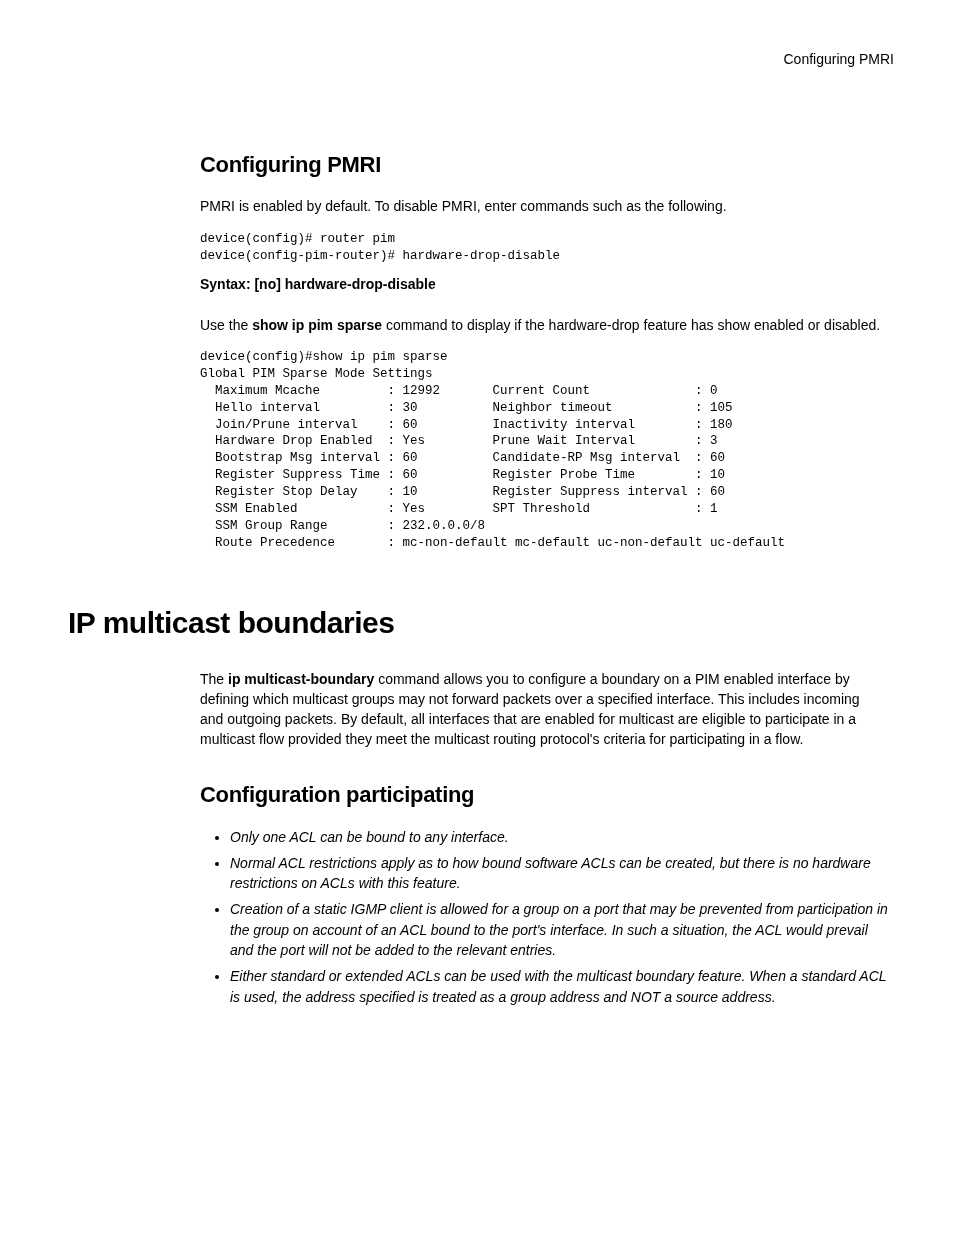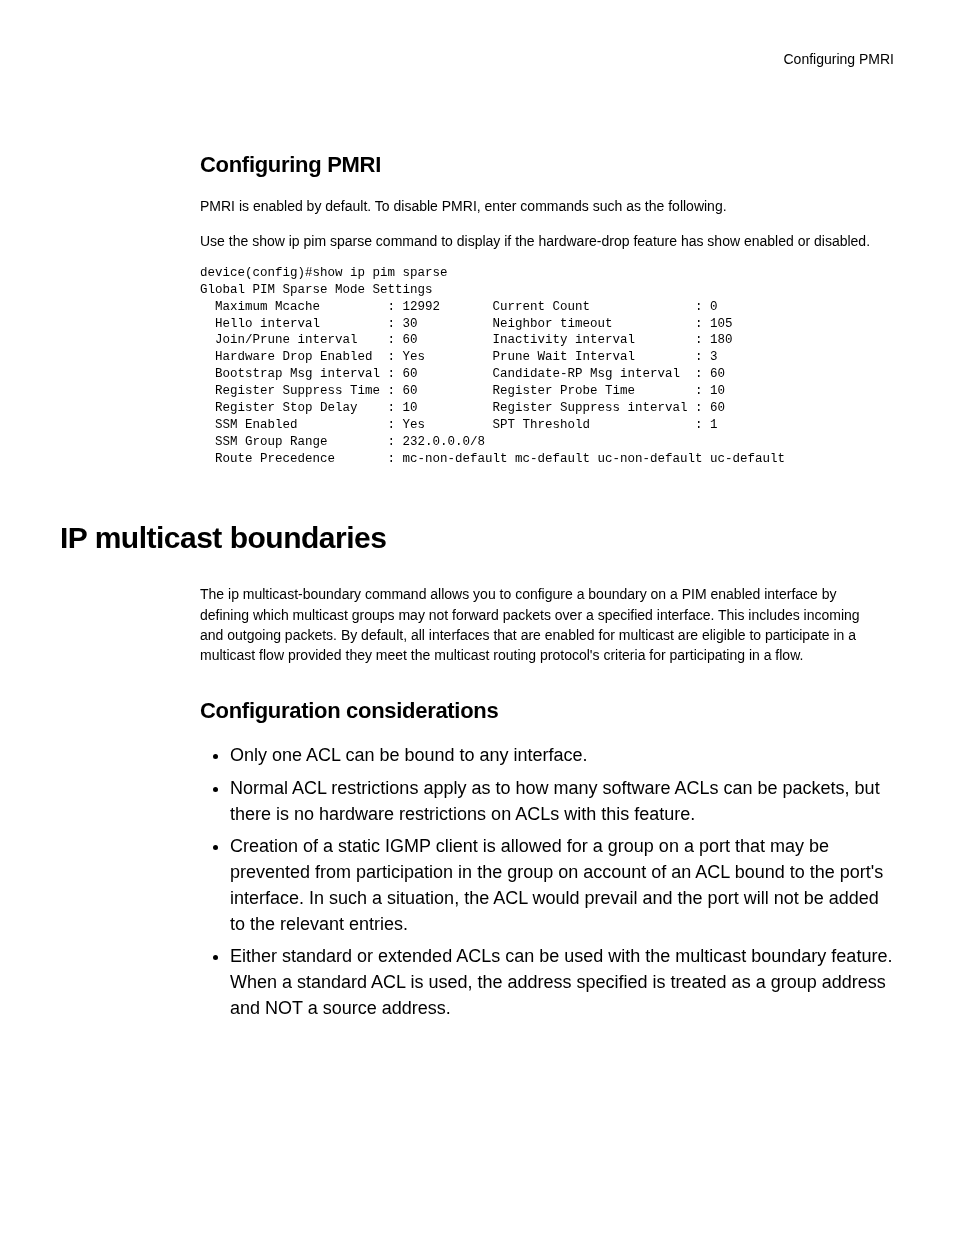--- a/index.html
+++ b/index.html
@@ -21,21 +21,21 @@
     margin-left: 140px;
   }
   h1 {
     font-family: Arial, Helvetica, sans-serif;
     font-weight: bold;
     font-size: 28px;
     margin: 0 0 18px 0;
     letter-spacing: -0.5px;
   }
   h1.section-title {
-    margin-left: 0;
+    margin-left: 8px;
     font-size: 30px;
     margin-top: 50px;
     margin-bottom: 25px;
   }
   h2 {
     font-family: Arial, Helvetica, sans-serif;
     font-weight: bold;
     font-size: 22px;
     margin: 30px 0 16px 0;
     letter-spacing: -0.3px;
@@ -58,36 +58,40 @@
   }
   .syntax strong {
     font-weight: bold;
   }
   ul {
     margin: 0 0 14px 0;
     padding-left: 30px;
   }
   li {
     margin-bottom: 6px;
-    font-size: 18px;
+    font-size: 14px;
     line-height: 1.45;
+    font-style: italic;
   }
   .inline-bold {
-    font-weight: normal;
+    font-weight: bold;
   }
 </style>
 </head>
 <body>
 
 <div class="header-right">Configuring PMRI</div>
 
 <div class="content-wrapper">
 
   <h2 style="font-size:22px;margin-top:0;">Configuring PMRI</h2>
   <p>PMRI is enabled by default. To disable PMRI, enter commands such as the following.</p>
+  <pre>device(config)# router pim
+device(config-pim-router)# hardware-drop-disable</pre>
+  <p class="syntax"><strong>Syntax: [no] hardware-drop-disable</strong></p>
 
   <p>
     <span>Use the </span><span class="inline-bold">show ip pim sparse</span><span> command to display if the hardware-drop feature has show enabled or disabled.</span>
   </p>
   <pre>device(config)#show ip pim sparse
 Global PIM Sparse Mode Settings
   Maximum Mcache         : 12992       Current Count              : 0
   Hello interval         : 30          Neighbor timeout           : 105
   Join/Prune interval    : 60          Inactivity interval        : 180
   Hardware Drop Enabled  : Yes         Prune Wait Interval        : 3
@@ -100,20 +104,20 @@
 
 </div>
 
 <h1 class="section-title">IP multicast boundaries</h1>
 
 <div class="content-wrapper">
   <p>
     <span>The </span><span class="inline-bold">ip multicast-boundary</span><span> command allows you to configure a boundary on a PIM enabled interface by defining which multicast groups may not forward packets over a specified interface. This includes incoming and outgoing packets. By default, all interfaces that are enabled for multicast are eligible to participate in a multicast flow provided they meet the multicast routing protocol's criteria for participating in a flow.</span>
   </p>
 
-  <h2>Configuration considerations</h2>
+  <h2>Configuration participating</h2>
   <ul>
     <li>Only one ACL can be bound to any interface.</li>
-    <li>Normal ACL restrictions apply as to how many software ACLs can be packets, but there is no hardware restrictions on ACLs with this feature.</li>
+    <li>Normal ACL restrictions apply as to how bound software ACLs can be created, but there is no hardware restrictions on ACLs with this feature.</li>
     <li>Creation of a static IGMP client is allowed for a group on a port that may be prevented from participation in the group on account of an ACL bound to the port's interface. In such a situation, the ACL would prevail and the port will not be added to the relevant entries.</li>
     <li>Either standard or extended ACLs can be used with the multicast boundary feature. When a standard ACL is used, the address specified is treated as a group address and NOT a source address.</li>
   </ul>
 </div>
 
 </body></html>

